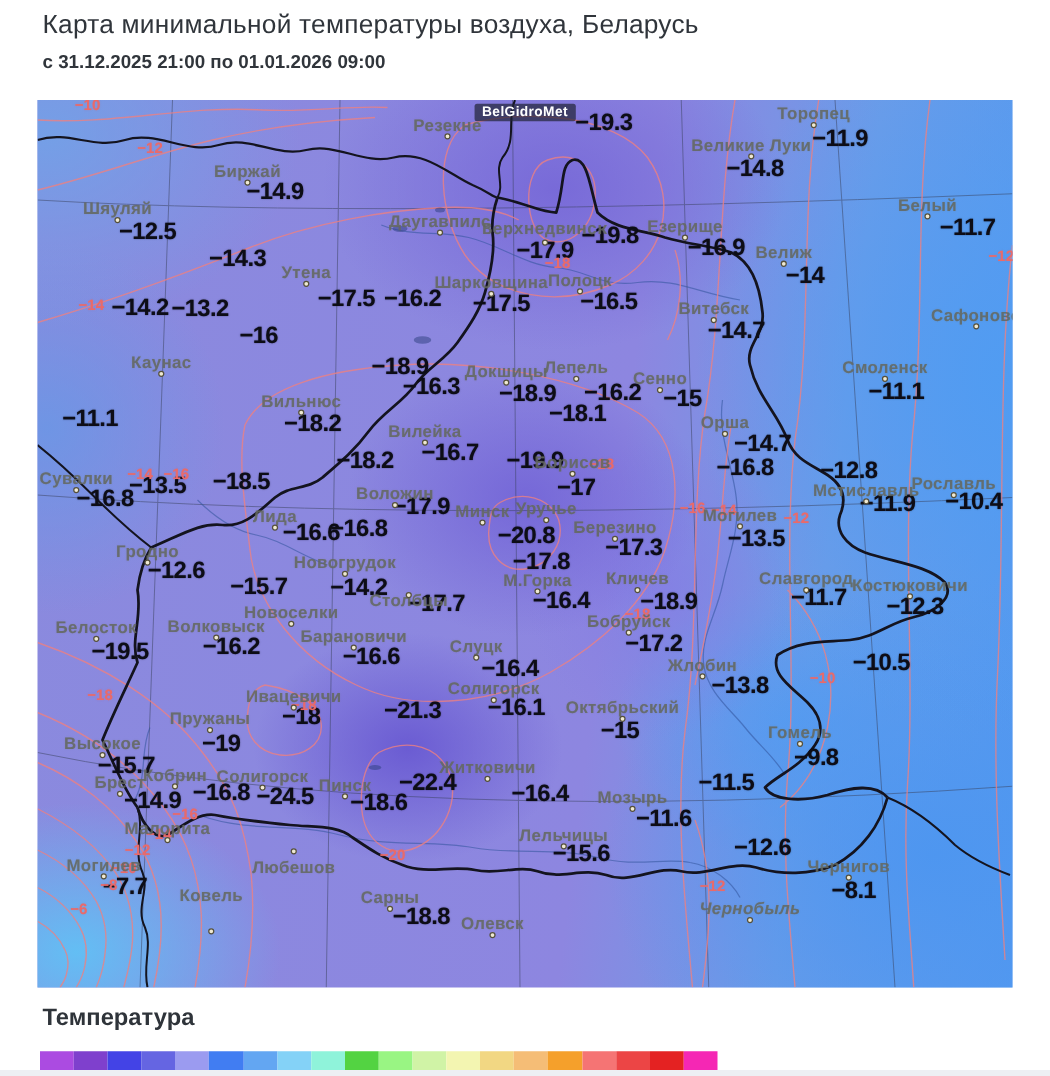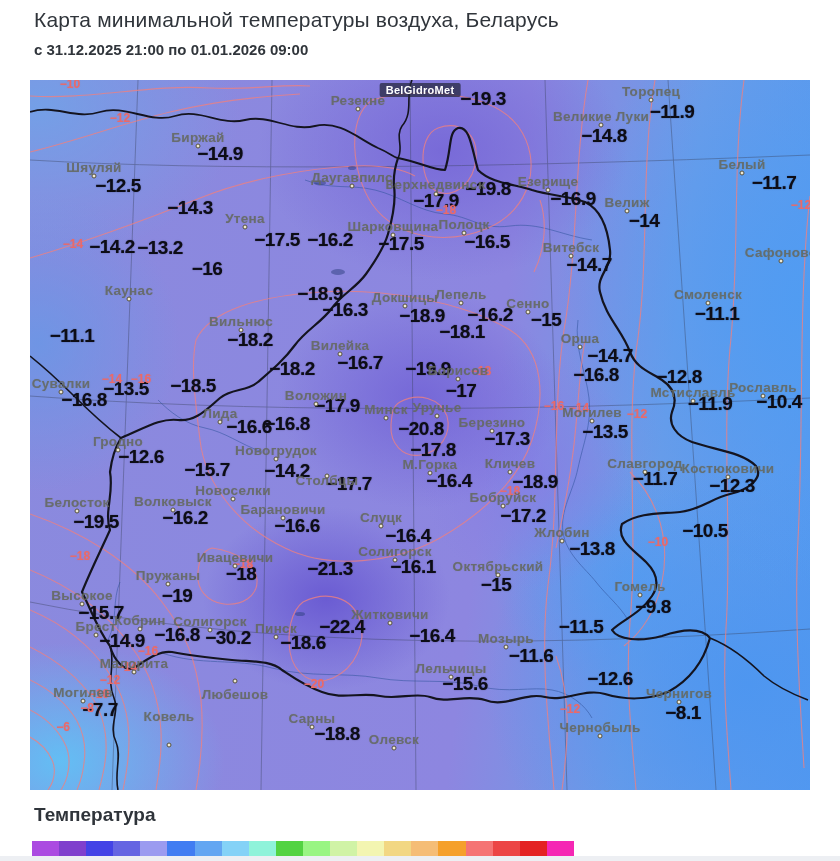--- a/index.html
+++ b/index.html
@@ -177,21 +177,21 @@
       <span class="temp" style="left: 562px; top: 469px;">−13.8</span>
       <span class="temp" style="left: 211px; top: 494px;">−18</span>
       <span class="temp" style="left: 300px; top: 489px;">−21.3</span>
       <span class="temp" style="left: 383px; top: 487px;">−16.1</span>
       <span class="temp" style="left: 466px; top: 505px;">−15</span>
       <span class="temp" style="left: 147px; top: 516px;">−19</span>
       <span class="temp" style="left: 623px; top: 527px;">−9.8</span>
       <span class="temp" style="left: 71px; top: 533px;">−15.7</span>
       <span class="temp" style="left: 312px; top: 547px;">−22.4</span>
       <span class="temp" style="left: 147px; top: 555px;">−16.8</span>
-      <span class="temp" style="left: 198px; top: 558px;">−30.2</span>
+      <span class="temp" style="left: 198px; top: 558px;">−24.5</span>
       <span class="temp" style="left: 273px; top: 563px;">−18.6</span>
       <span class="temp" style="left: 92px; top: 561px;">−14.9</span>
       <span class="temp" style="left: 402px; top: 556px;">−16.4</span>
       <span class="temp" style="left: 551px; top: 547px;">−11.5</span>
       <span class="temp" style="left: 501px; top: 576px;">−11.6</span>
       <span class="temp" style="left: 435px; top: 604px;">−15.6</span>
       <span class="temp" style="left: 580px; top: 599px;">−12.6</span>
       <span class="temp" style="left: 70px; top: 630px;">−7.7</span>
       <span class="temp" style="left: 307px; top: 654px;">−18.8</span>
       <span class="temp" style="left: 653px; top: 633px;">−8.1</span>
@@ -343,21 +343,21 @@
       <span class="city" style="left: 421px; top: 588px;">Лельчицы</span>
       <span class="dot" style="left: 421px; top: 597px;"></span>
       <span class="city" style="left: 53px; top: 612px;">Могилев</span>
       <span class="dot" style="left: 53px; top: 621px;"></span>
       <span class="city" style="left: 649px; top: 613px;">Чернигов</span>
       <span class="dot" style="left: 649px; top: 622px;"></span>
       <span class="city" style="left: 282px; top: 638px;">Сарны</span>
       <span class="dot" style="left: 282px; top: 647px;"></span>
       <span class="city" style="left: 139px; top: 636px;">Ковель</span>
       <span class="dot" style="left: 139px; top: 665px;"></span>
-      <span class="city" style="left: 570px; top: 647px;">Чернобыль</span>
+      <span class="city" style="left: 570px; top: 647px; font-style: italic;">Чернобыль</span>
       <span class="dot" style="left: 570px; top: 656px;"></span>
       <span class="city" style="left: 364px; top: 659px;">Олевск</span>
       <span class="dot" style="left: 364px; top: 668px;"></span>
     </div>
 
   <div class="watermark">BelGidroMet</div>
 </div>
 
 <div class="legend-title">Температура</div>
 <div class="legend-bar" id="legend-bar">

